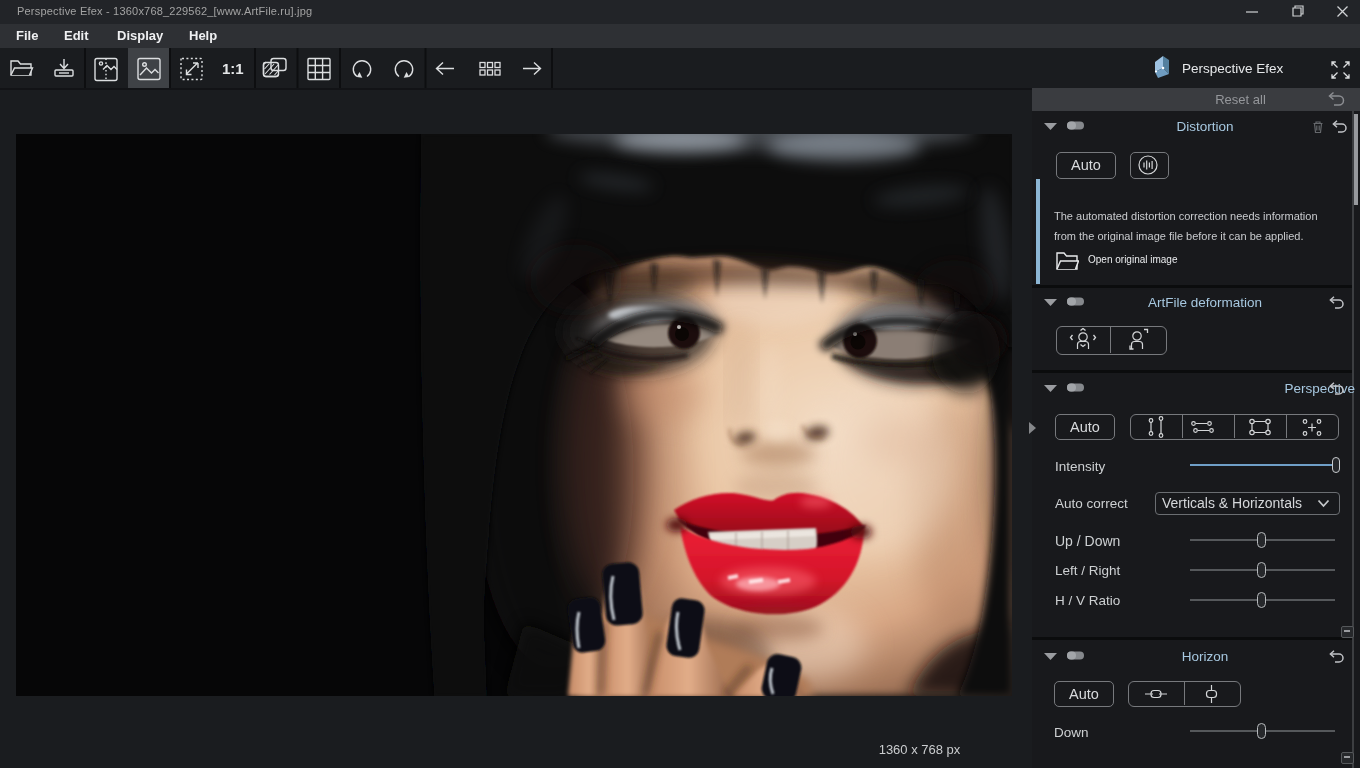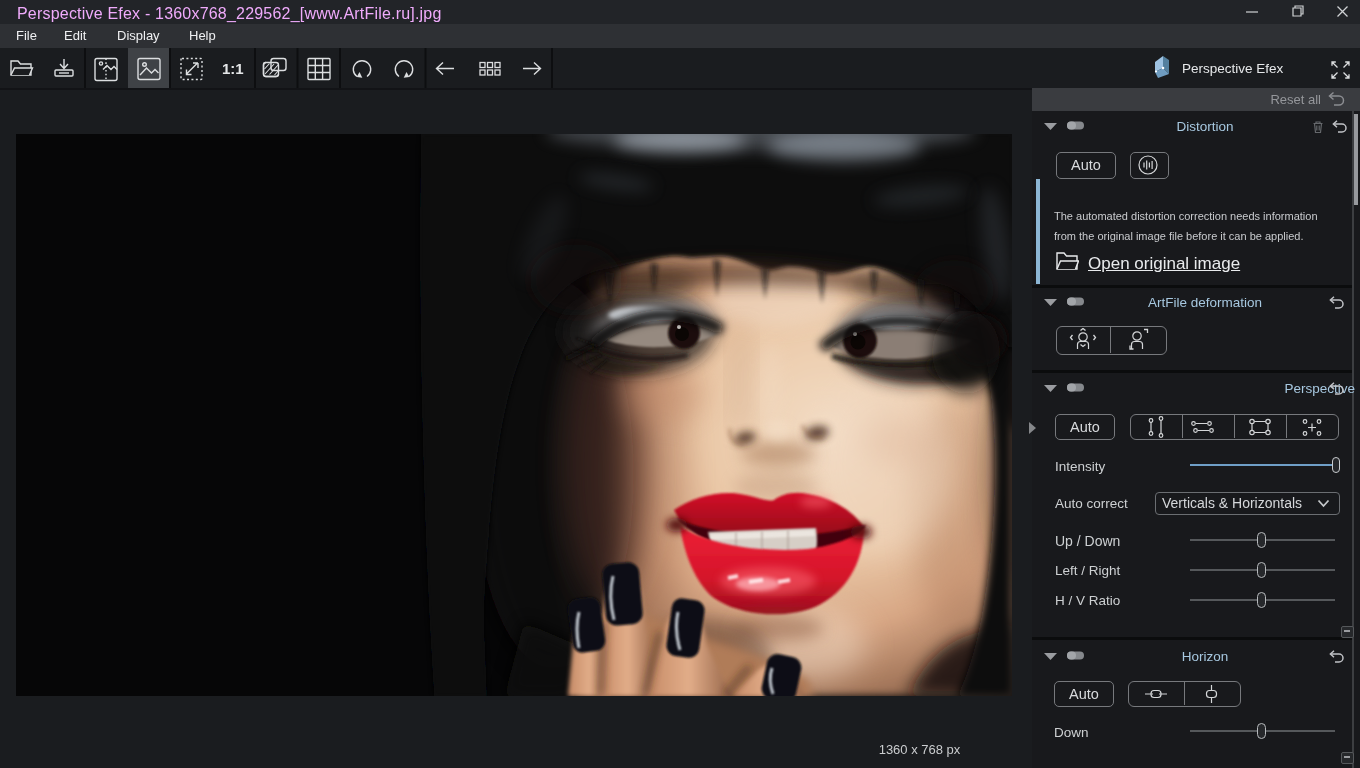--- a/index.html
+++ b/index.html
@@ -1,20 +1,20 @@
 <!DOCTYPE html>
 <html><head><meta charset="utf-8">
 <style>
   html,body{margin:0;padding:0;width:1360px;height:768px;overflow:hidden;background:#1a1c1f;
     font-family:"Liberation Sans",sans-serif;-webkit-font-smoothing:antialiased;}
   .abs{position:absolute;}
   #titlebar{left:0;top:0;width:1360px;height:24px;background:#222428;}
-  #titletext{left:17px;top:5px;font-size:16px;color:#f0abfc;letter-spacing:.2px;}
+  #titletext{left:17px;top:5px;font-size:11px;color:#a3a3a3;letter-spacing:.2px;}
   #menubar{left:0;top:24px;width:1360px;height:24px;background:#2e3034;}
-  .menuitem{top:28px;font-size:13px;font-weight:normal;color:#eff0f2;}
+  .menuitem{top:28px;font-size:13px;font-weight:bold;color:#eff0f2;}
   #toolbar{left:0;top:48px;width:1360px;height:41px;background:#1a1c1f;}
   #selcell{left:128px;top:48px;width:42px;height:41px;background:#3f4246;}
   #tbline{left:0;top:88px;width:1032px;height:2px;background:#121316;}
   #canvas{left:0;top:90px;width:1032px;height:678px;background:#1a1c1f;}
   #dims{left:832px;top:742px;width:175px;text-align:center;font-size:13px;color:#caccce;}
   #panel{left:1032px;top:88px;width:328px;height:680px;background:#18191c;}
 </style></head>
 <body>
 <div class="abs" id="titlebar"></div>
 <div class="abs" id="titletext">Perspective Efex - 1360x768_229562_[www.ArtFile.ru].jpg</div>
@@ -264,21 +264,21 @@
 <ellipse cx="745" cy="-2" rx="215" ry="18" fill="#7a828c" opacity="0.5" filter="url(#b8)"></ellipse>
 <ellipse cx="664" cy="6" rx="66" ry="12" fill="#aab3bd" opacity="0.7" filter="url(#b8)"></ellipse>
 <ellipse cx="828" cy="12" rx="76" ry="15" fill="#99a3ae" opacity="0.65" filter="url(#b8)"></ellipse>
 <ellipse cx="600" cy="48" rx="38" ry="7" fill="#4a515a" opacity="0.4" filter="url(#b8)" transform="rotate(8 600 48)"></ellipse>
 <ellipse cx="905" cy="62" rx="48" ry="10" fill="#3e444c" opacity="0.4" filter="url(#b8)" transform="rotate(-6 905 62)"></ellipse>
 <ellipse cx="528" cy="104" rx="15" ry="46" fill="#3c434b" opacity="0.2" filter="url(#b8)" transform="rotate(24 528 104)"></ellipse>
 <ellipse cx="980" cy="110" rx="13" ry="58" fill="#454c55" opacity="0.35" filter="url(#b8)" transform="rotate(-8 980 110)"></ellipse>
 </svg>
 <div class="abs" id="panel"></div>
 <div class="abs" style="left:1032px;top:88px;width:328px;height:23px;background:#3a3c40"></div>
-<div class="abs" style="left:1160px;top:92px;width:161px;text-align:right;font-size:13px;color:#95979b">Reset all</div>
+<div class="abs" style="left:1160px;top:92px;width:161px;text-align:center;font-size:13px;color:#95979b">Reset all</div>
 <svg class="abs" style="left:1326px;top:91px;width:20px;height:17px" viewBox="0 0 20 17">
   <path d="M4 5 h9 a4.5 4.5 0 0 1 0 9 h-5" fill="none" stroke="#8b8d91" stroke-width="1.5"></path>
   <path d="M7.5 1.5 L3.5 5 L7.5 8.5" fill="none" stroke="#8b8d91" stroke-width="1.5"></path>
 </svg>
 
 <div class="abs" style="left:1352px;top:111px;width:2px;height:657px;background:#3c3e41"></div>
 <div class="abs" style="left:1354px;top:114px;width:3.5px;height:91px;background:#97999d"></div>
 
 <div class="abs" style="left:1032px;top:285px;width:320px;height:3px;background:#0b0c0d"></div>
 <div class="abs" style="left:1032px;top:370px;width:320px;height:3px;background:#0b0c0d"></div>
@@ -308,21 +308,21 @@
     <circle cx="12" cy="11" r="9"></circle>
     <path d="M8 8.5 v5 M10.7 6.5 v9 M13.4 8.5 v5 M16.1 7 v8"></path>
   </g>
 </svg>
 <div class="abs" style="left:1036px;top:179px;width:4px;height:105px;background:#8cb6d4"></div>
 <div class="abs" style="left:1054px;top:206px;width:288px;font-size:11px;line-height:20px;color:#c9cbce">The automated distortion correction needs information from the original image file before it can be applied.</div>
 <svg class="abs" style="left:1055px;top:251px;width:24px;height:20px" viewBox="0 0 24 20">
   <path d="M2 2 h7 l2.5 3 h10.5 v13 H2 z" fill="none" stroke="#e9ebed" stroke-width="1.4"></path>
   <path d="M2 18 l3.5 -8 h18 l-3 8" fill="#18191c" stroke="#e9ebed" stroke-width="1.4"></path>
 </svg>
-<div class="abs" style="left:1088px;top:254px;font-size:17px;color:#e9ebed;text-decoration:underline">Open original image</div>
+<div class="abs" style="left:1088px;top:254px;font-size:10px;color:#e9ebed;">Open original image</div>
 
 <svg class="abs" style="left:1040px;top:294px;width:60px;height:18px" viewBox="0 0 60 18">
   <path d="M4 5 L17 5 L10.5 12 Z" fill="#9a9ca0"></path>
   <rect x="27" y="3.5" width="17" height="8" rx="4" fill="#85888c"></rect>
   <rect x="27" y="3.5" width="9" height="8" rx="4" fill="#a2a5a9"></rect>
 </svg>
 <div class="abs" style="left:1055px;top:295px;width:300px;text-align:center;font-size:13.5px;color:#a7c8e0">ArtFile deformation</div>
 <svg class="abs" style="left:1328px;top:296px;width:16px;height:14px" viewBox="0 0 16 14">
   <path d="M3 4 h8 a4 4 0 0 1 0 8 h-4" fill="none" stroke="#c0c2c6" stroke-width="1.5"></path>
   <path d="M6 .8 L2.4 4 L6 7.2" fill="none" stroke="#c0c2c6" stroke-width="1.5"></path>

